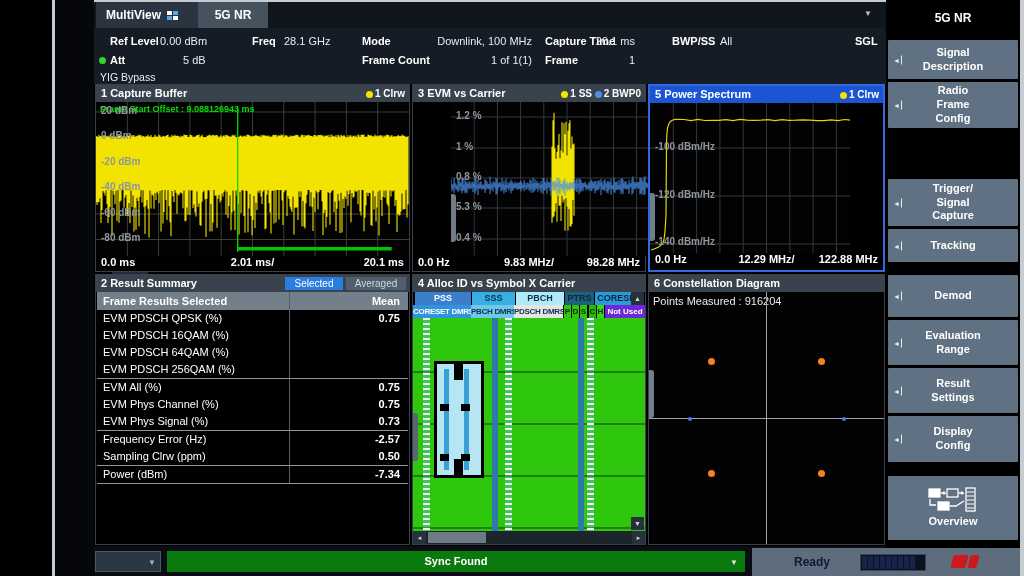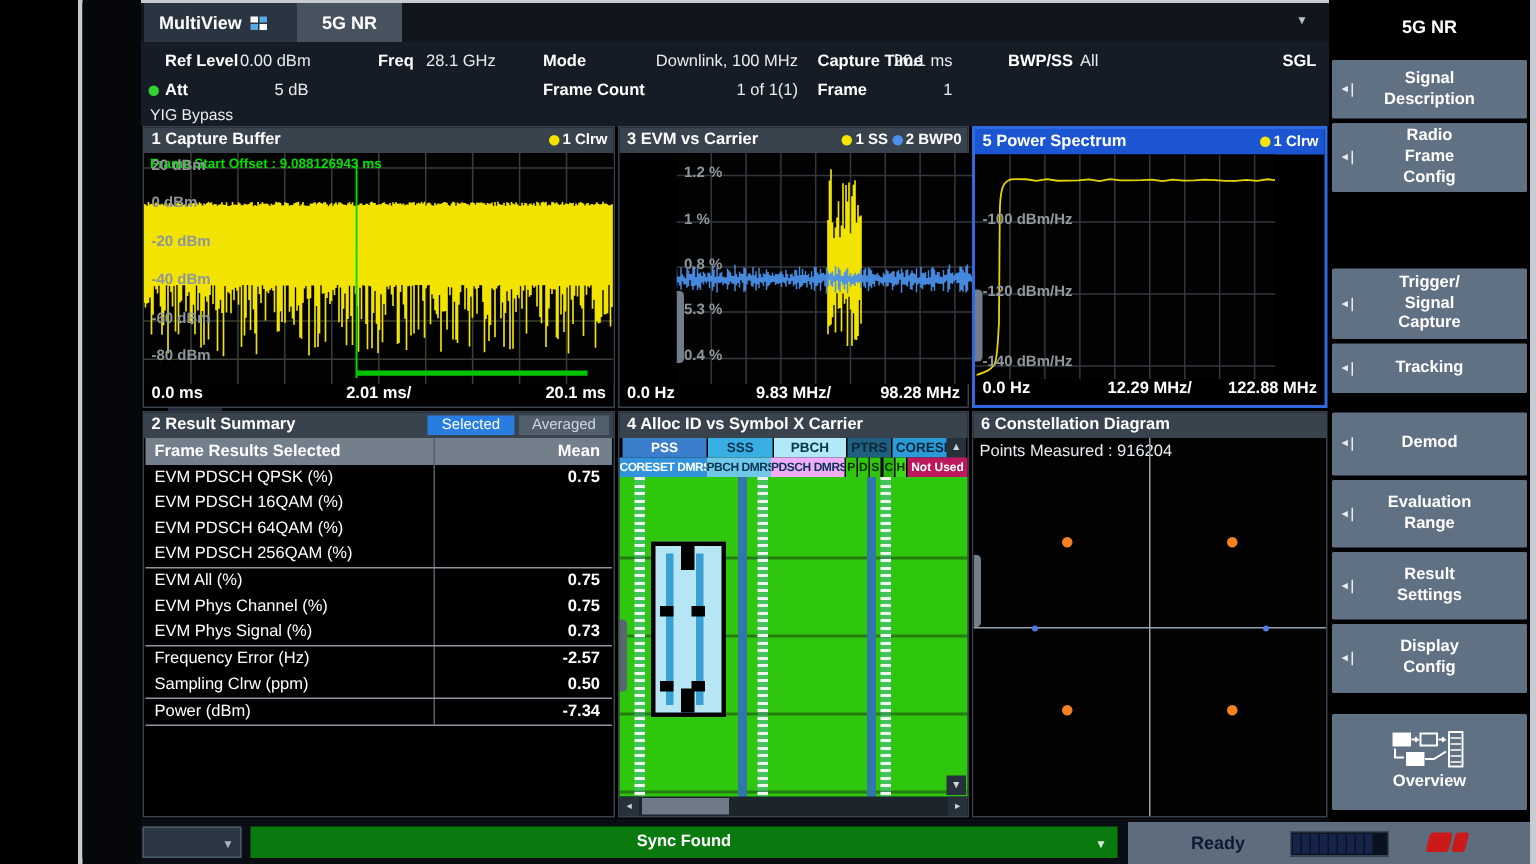--- a/index.html
+++ b/index.html
@@ -340,27 +340,27 @@
 
   <div class="lcell" style="left:2px;top:17px;width:56px;background:#3b7ecc;color:#fff;">PSS</div>
   <div class="lcell" style="left:59px;top:17px;width:43px;background:#38aee2;color:#093450;">SSS</div>
   <div class="lcell" style="left:103px;top:17px;width:48px;background:#b2e9f6;color:#093450;">PBCH</div>
   <div class="lcell" style="left:152px;top:17px;width:29px;background:#1f5f7f;color:#0a2838;">PTRS</div>
   <div class="lcell" style="left:182px;top:17px;width:48px;background:#2b9ad6;color:#08283c;">CORESET</div>
   <div class="scrollbtn" style="right:1px;top:17px;">▲</div>
 
   <div class="lcell" style="left:0;top:30px;width:58px;background:#3093dc;color:#fff;font-size:8px;letter-spacing:-0.3px;">CORESET DMRS</div>
   <div class="lcell" style="left:58px;top:30px;width:43px;background:#6fc8e8;color:#093450;font-size:8px;letter-spacing:-0.3px;">PBCH DMRS</div>
-  <div class="lcell" style="left:101px;top:30px;width:49px;background:#f0abfc;color:#093450;font-size:8px;letter-spacing:-0.3px;">PDSCH DMRS</div>
+  <div class="lcell" style="left:101px;top:30px;width:49px;background:#e5e5e5;color:#093450;font-size:8px;letter-spacing:-0.3px;">PDSCH DMRS</div>
   <div class="lcell" style="left:151px;top:30px;width:7px;background:#2fc60e;color:#073007;font-size:8px;">P</div>
   <div class="lcell" style="left:159px;top:30px;width:7px;background:#2fc60e;color:#073007;font-size:8px;">D</div>
   <div class="lcell" style="left:167px;top:30px;width:7px;background:#2fc60e;color:#073007;font-size:8px;">S</div>
   <div class="lcell" style="left:176px;top:30px;width:7px;background:#29b50c;color:#073007;font-size:8px;">C</div>
   <div class="lcell" style="left:184px;top:30px;width:7px;background:#3cd61a;color:#073007;font-size:8px;">H</div>
-  <div class="lcell" style="left:192px;top:30px;width:40px;background:#be185d;color:#fff;font-size:8px;">Not Used</div>
+  <div class="lcell" style="left:192px;top:30px;width:40px;background:#6d28d9;color:#fff;font-size:8px;">Not Used</div>
 
   <div class="abs" style="left:0;top:43px;width:232px;height:214px;background:#2fc60e;overflow:hidden;">
     <div class="abs" style="left:0;top:53px;width:232px;height:2px;background:rgba(20,40,15,0.45);"></div>
     <div class="abs" style="left:0;top:105px;width:232px;height:2px;background:rgba(20,40,15,0.45);"></div>
     <div class="abs" style="left:0;top:157px;width:232px;height:2px;background:rgba(20,40,15,0.45);"></div>
     <div class="abs" style="left:0;top:209px;width:232px;height:2px;background:rgba(20,40,15,0.45);"></div>
     <div class="abs" style="left:10px;top:0;width:7px;height:214px;background:rgba(110,190,235,0.35) repeating-linear-gradient(to bottom,#eef8ee 0 2px,rgba(0,0,0,0) 2px 5px);"></div>
     <div class="abs" style="left:92px;top:0;width:7px;height:214px;background:rgba(110,190,235,0.35) repeating-linear-gradient(to bottom,#eef8ee 0 2px,rgba(0,0,0,0) 2px 5px);"></div>
     <div class="abs" style="left:174px;top:0;width:7px;height:214px;background:rgba(110,190,235,0.35) repeating-linear-gradient(to bottom,#eef8ee 0 2px,rgba(0,0,0,0) 2px 5px);"></div>
     <div class="abs" style="left:79px;top:0;width:6px;height:214px;background:#3078aa;"></div>

